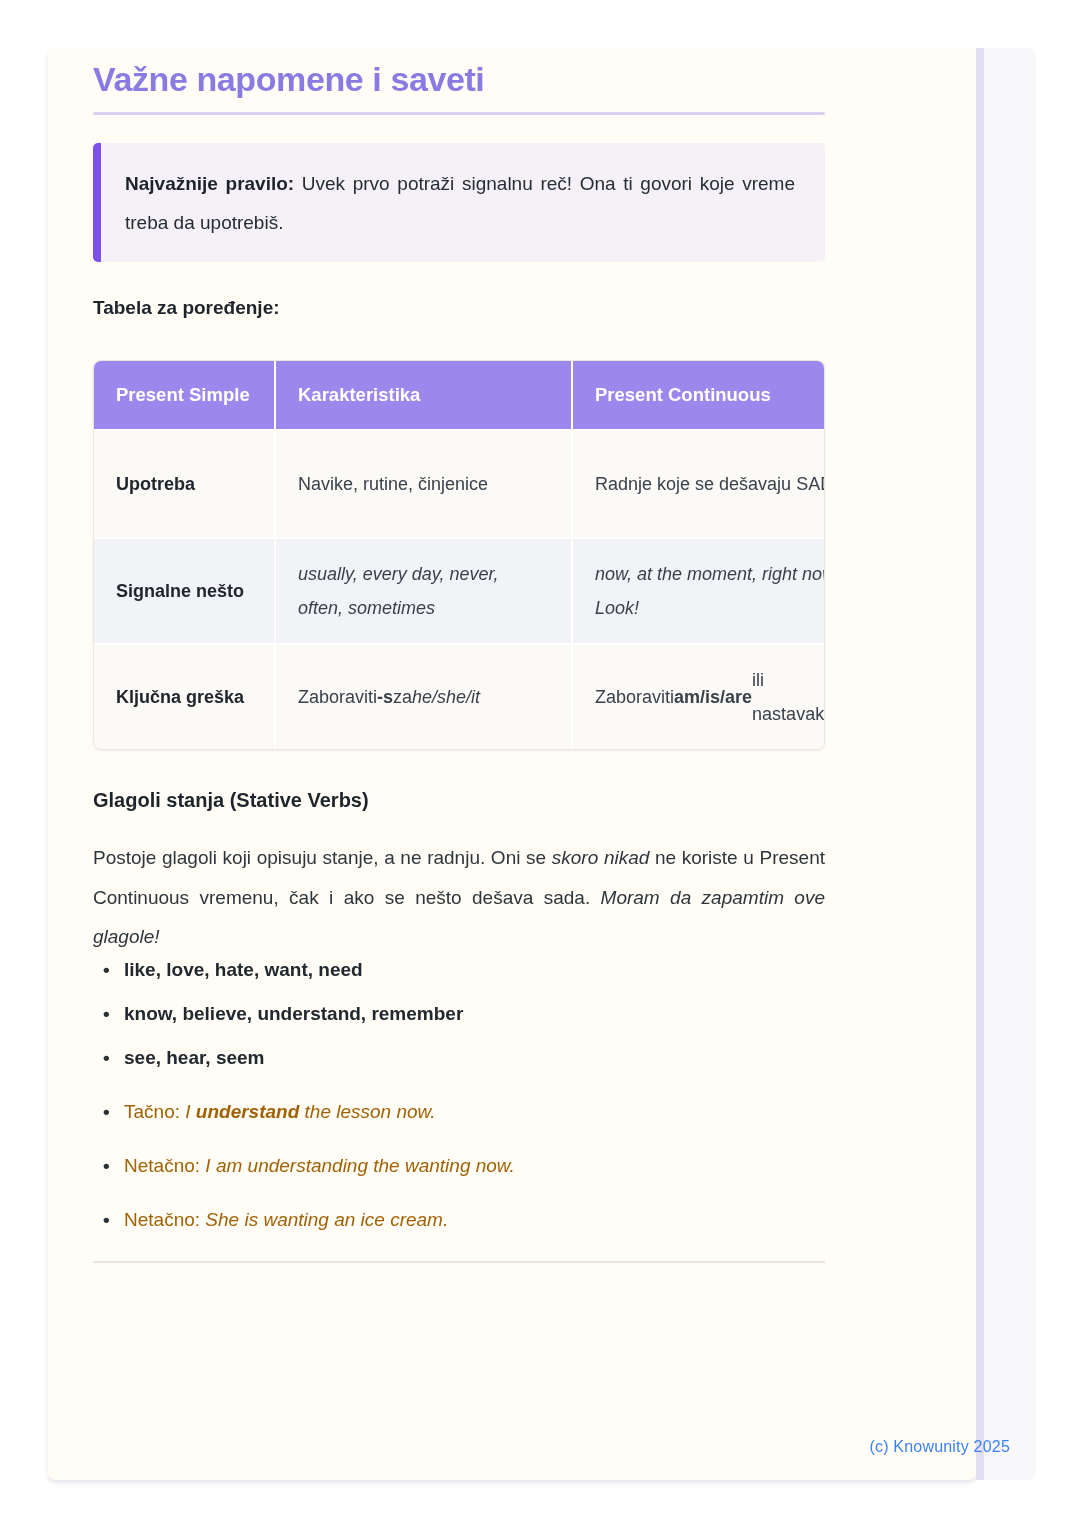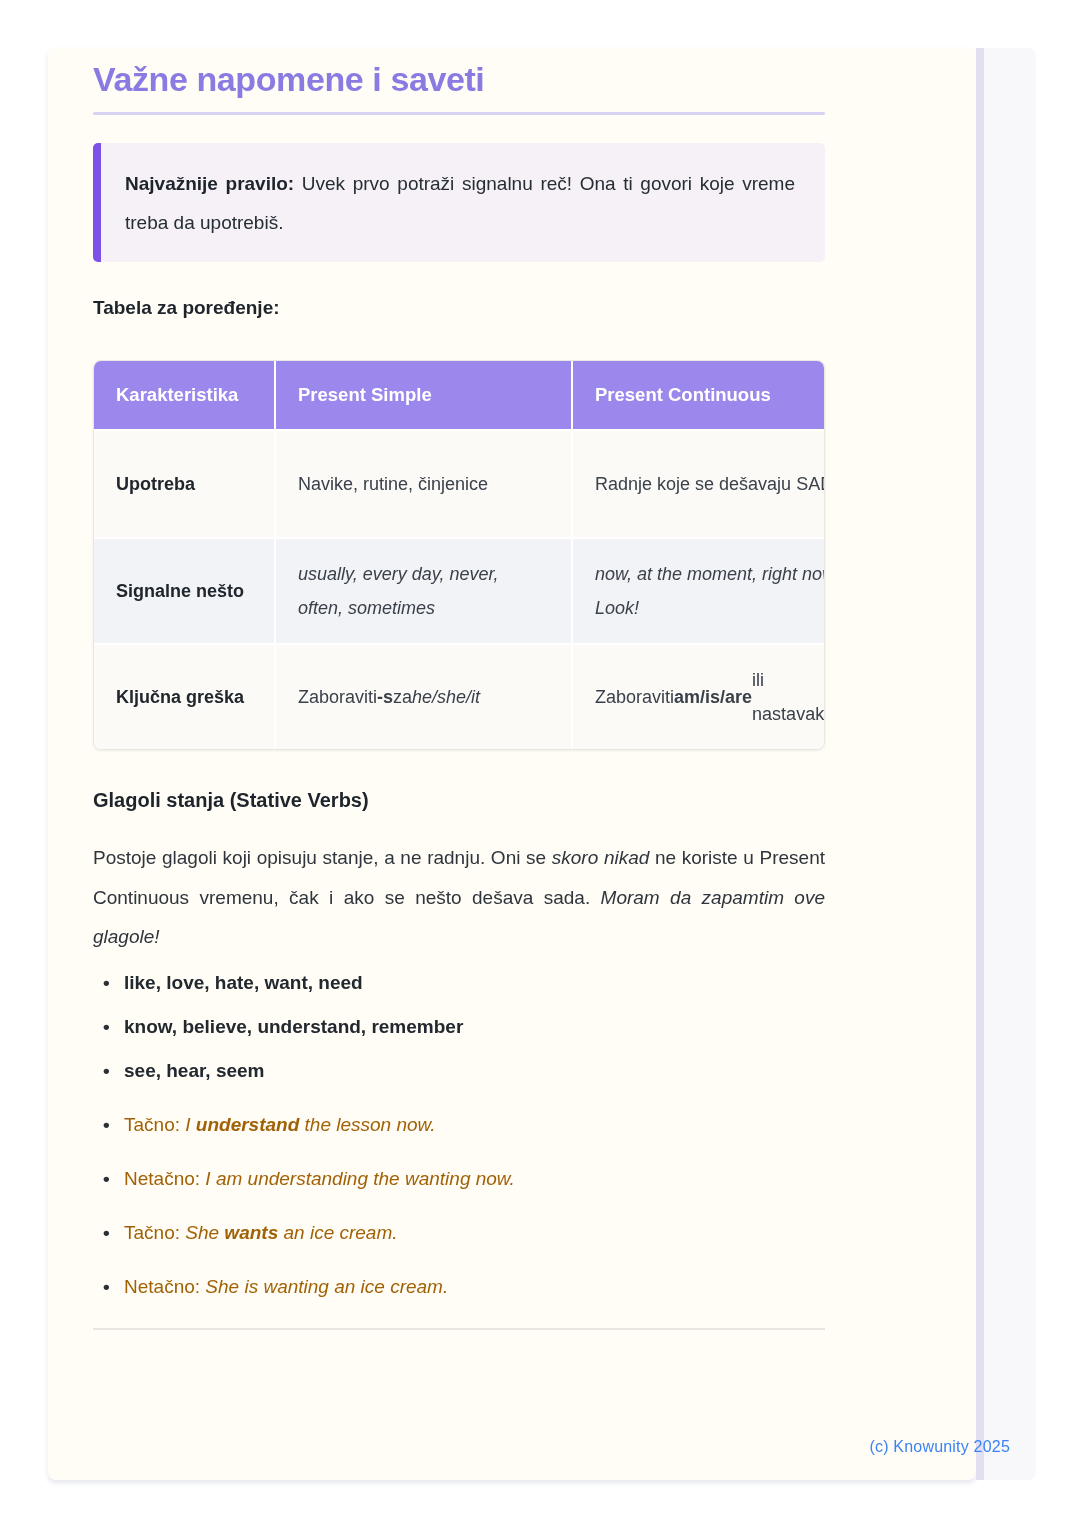--- a/index.html
+++ b/index.html
@@ -56,21 +56,21 @@
   .ctable .r1 { min-height:106px; }
   .ctable .r2 { min-height:104px; }
   .ctable .r3 { min-height:100px; }
 
   .stative-paragraph {
     margin-top:25px; width:732px; font-size:19px; line-height:39.5px;
     color:#2e353d; text-align:justify;
   }
 
   ul.plain { list-style:none; }
-  .verb-list { margin-top:13px; }
+  .verb-list { }
   .verb-list li {
     position:relative; padding-left:31px; font-size:19px; font-weight:700;
     color:#22282f; line-height:26px; margin-bottom:18px;
   }
   .example-list li {
     position:relative; padding-left:31px; font-size:19px;
     color:#a16207; line-height:26px; margin-bottom:28px;
   }
   ul.plain li::before {
     content:"\2022"; position:absolute; left:10px; top:0;
@@ -110,22 +110,22 @@
     <h1 class="page-title">Važne napomene i saveti</h1>
     <div class="title-underline"></div>
 
     <div class="callout">
       <span><span class="seg-b">Najvažnije pravilo:</span><span> Uvek prvo potraži signalnu reč! Ona ti govori koje vreme treba da upotrebiš.</span></span>
     </div>
 
     <div class="section-heading">Tabela za poređenje:</div>
 
     <div class="ctable">
+      <div class="th">Present Simple</div>
       <div class="th">Karakteristika</div>
-      <div class="th">Present Simple</div>
       <div class="th">Present Continuous</div>
 
       <div class="td rowlabel r1">Upotreba</div>
       <div class="td r1">
           <span>Navike, rutine, činjenice</span>
         </div>
       <div class="td r1">
           <span>Radnje koje se dešavaju SADA</span>
         </div>
 
@@ -159,21 +159,20 @@
     <ul class="plain verb-list">
       <li><span class="seg-b">like, love, hate, want, need</span></li>
       <li><span class="seg-b">know, believe, understand, remember</span></li>
       <li><span class="seg-b">see, hear, seem</span></li>
     </ul>
 
 
     <ul class="plain example-list">
       <li><span>Tačno: </span><span class="seg-i">I </span><span class="seg-bi">understand</span><span class="seg-i"> the lesson now.</span></li>
       <li><span>Netačno: </span><span class="seg-i">I am understanding the wanting now.</span></li>
-      <li><span>Tačno: </span><span class="seg-i">She </span><span class="seg-bi">wants</span><span class="seg-i"> an ice cream.</span></li>
       <li><span>Netačno: </span><span class="seg-i">She is wanting an ice cream.</span></li>
     </ul>
 
     <div class="bottom-divider"></div>
   </div>
 
   <div class="page-gap-strip"></div>
   <div class="next-page-preview"></div>
 
   <div class="copyright">(c) Knowunity 2025</div>

